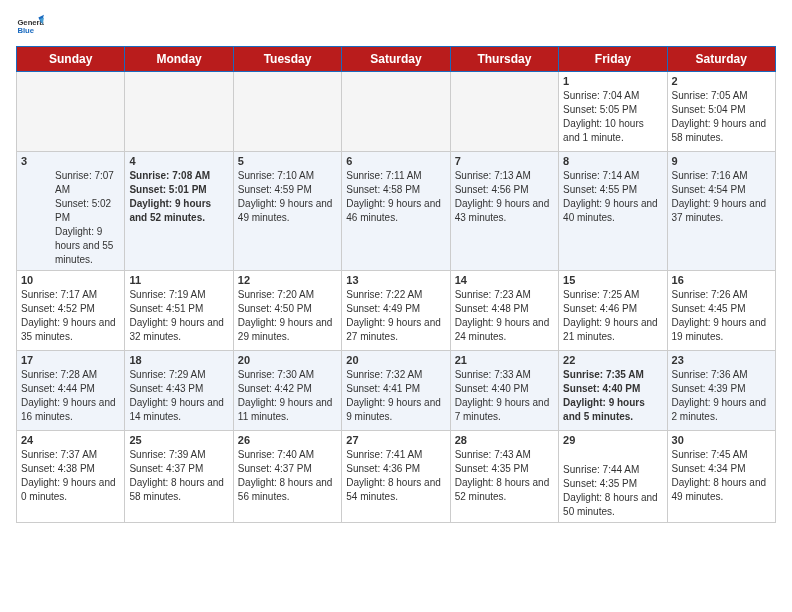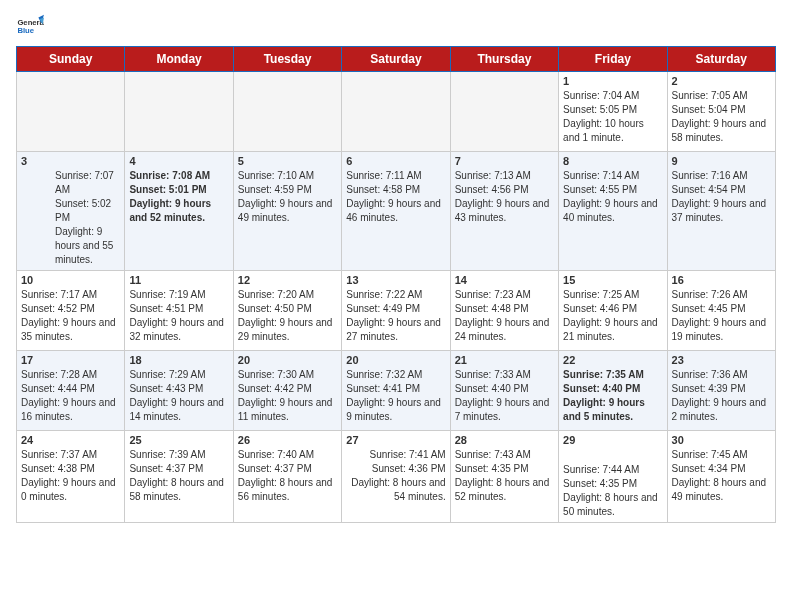--- a/index.html
+++ b/index.html
@@ -285,21 +285,21 @@
 Daylight: 8 hours and 58 minutes.</div>
           </td>
           <td>
             <span class="day-num">26</span>
             <div class="day-info" style="white-space: pre-line;">Sunrise: 7:40 AM
 Sunset: 4:37 PM
 Daylight: 8 hours and 56 minutes.</div>
           </td>
           <td>
             <span class="day-num">27</span>
-            <div class="day-info" style="white-space: pre-line; text-align: right;">Sunrise: 7:41 AM
+            <div class="day-info" style="white-space: pre-line;">Sunrise: 7:41 AM
 Sunset: 4:36 PM
 Daylight: 8 hours and 54 minutes.</div>
           </td>
           <td>
             <span class="day-num">28</span>
             <div class="day-info" style="white-space: pre-line;">Sunrise: 7:43 AM
 Sunset: 4:35 PM
 Daylight: 8 hours and 52 minutes.</div>
           </td>
           <td>

